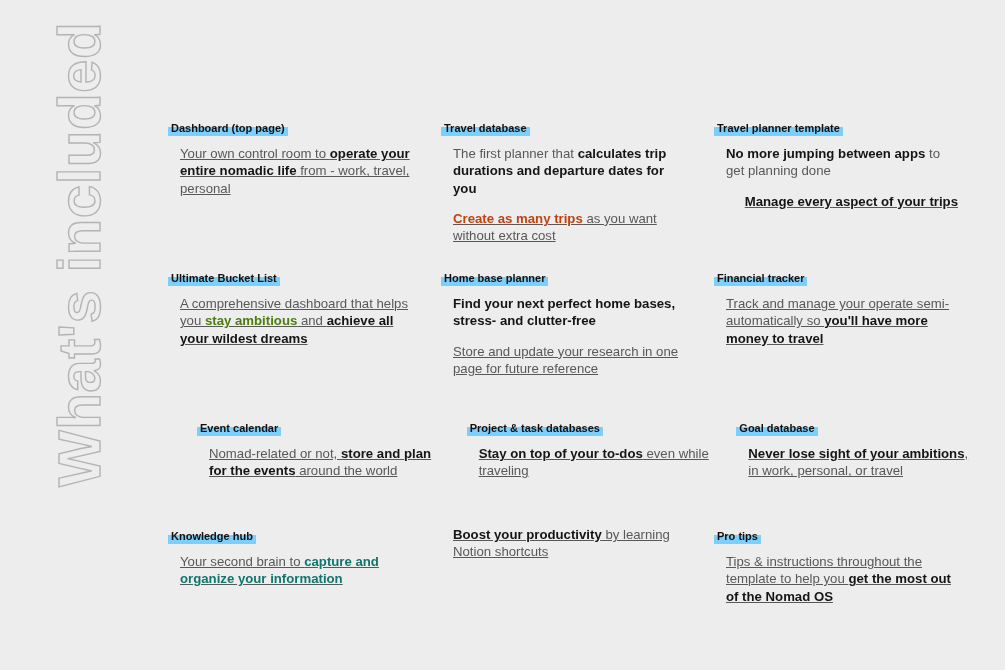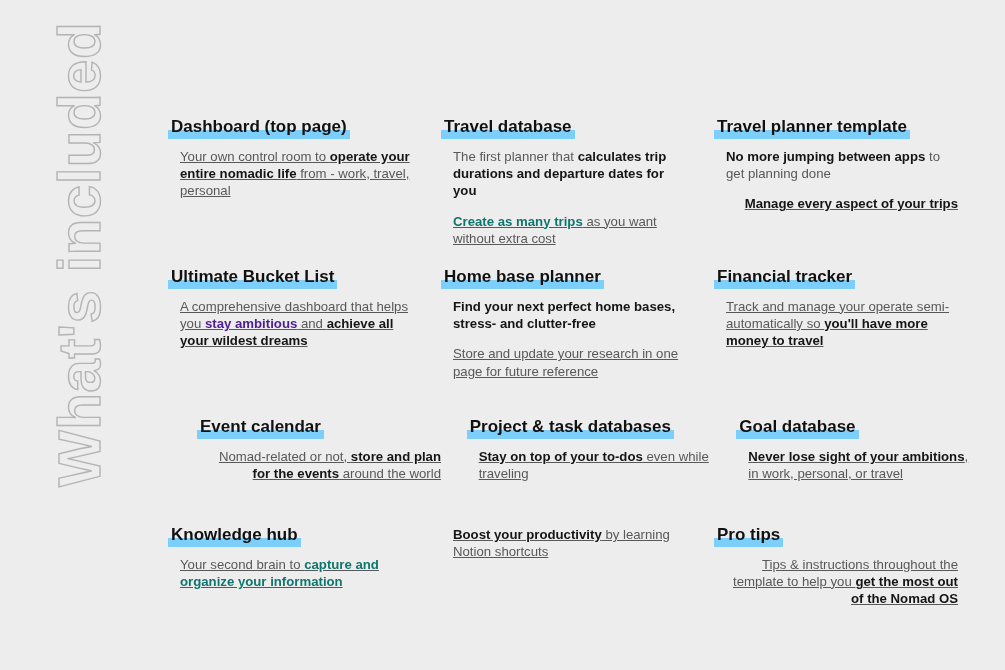--- a/index.html
+++ b/index.html
@@ -63,21 +63,21 @@
     width: 265px;
     margin-right: 0px;
     box-sizing: border-box;
   }
   .card.col-1 { margin-left: 8px; }
   .card.col-2 { margin-left: 8px; }
 
   .card-heading {
     position: relative;
     display: inline-block;
-    font-size: 17px;
+    font-size: 11px;
     font-weight: bold;
     color: #111111;
     line-height: 1.1;
     padding: 0 3px 2px 3px;
     margin-bottom: 9px;
     white-space: nowrap;
   }
   .card-heading .hl {
     position: absolute;
     left: 0;
@@ -115,54 +115,54 @@
   <div id="vertical-title" style="-webkit-text-stroke: 1.4px rgb(180, 180, 180);">What's included</div>
 </div>
 
 <div id="feature-grid">
     <div class="grid-row row-0">
       <div class="card col-0"><div class="card-heading"><span class="hl" style="background: rgb(125, 207, 251);"></span><span class="htext">Dashboard (top page)</span></div><div class="card-body">
           <p class="card-para" style="color: rgb(88, 88, 88);"><span>Your own control room to </span><b style="color: rgb(21, 21, 21);">operate your entire nomadic life</b><span> from - work, travel, personal</span></p>
         </div></div>
       <div class="card col-1"><div class="card-heading"><span class="hl" style="background: rgb(125, 207, 251);"></span><span class="htext">Travel database</span></div><div class="card-body">
           <p class="card-para" style="color: rgb(88, 88, 88);"><span>The first planner that </span><b style="color: rgb(21, 21, 21);">calculates trip durations and departure dates for you</b></p>
-          <p class="card-para" style="color: rgb(88, 88, 88);"><b style="color: #0f766e;">Create as many trips</b><span> as you want without extra cost</span></p>
+          <p class="card-para" style="color: rgb(88, 88, 88);"><b style="color: #c2410c;">Create as many trips</b><span> as you want without extra cost</span></p>
         </div></div>
       <div class="card col-2"><div class="card-heading"><span class="hl" style="background: rgb(125, 207, 251);"></span><span class="htext">Travel planner template</span></div><div class="card-body">
           <p class="card-para" style="color: rgb(88, 88, 88);"><b style="color: rgb(21, 21, 21);">No more jumping between apps</b><span> to get planning done</span></p>
           <p class="card-para" style="color: rgb(88, 88, 88); text-align: right;"><b style="color: rgb(21, 21, 21);">Manage every aspect of your trips</b></p>
         </div></div>
     </div>
     <div class="grid-row row-1">
       <div class="card col-0"><div class="card-heading"><span class="hl" style="background: rgb(125, 207, 251);"></span><span class="htext">Ultimate Bucket List</span></div><div class="card-body">
-          <p class="card-para" style="color: rgb(88, 88, 88);"><span>A comprehensive dashboard that helps you </span><b style="color: #4c1d95;">stay ambitious</b><span> and </span><b style="color: rgb(21, 21, 21);">achieve all your wildest dreams</b></p>
+          <p class="card-para" style="color: rgb(88, 88, 88);"><span>A comprehensive dashboard that helps you </span><b style="color: #4d7c0f;">stay ambitious</b><span> and </span><b style="color: rgb(21, 21, 21);">achieve all your wildest dreams</b></p>
         </div></div>
       <div class="card col-1"><div class="card-heading"><span class="hl" style="background: rgb(125, 207, 251);"></span><span class="htext">Home base planner</span></div><div class="card-body">
           <p class="card-para" style="color: rgb(88, 88, 88);"><b style="color: rgb(21, 21, 21);">Find your next perfect home bases, stress- and clutter-free</b></p>
           <p class="card-para" style="color: rgb(88, 88, 88);"><span>Store and update your research in one page for future reference</span></p>
         </div></div>
       <div class="card col-2"><div class="card-heading"><span class="hl" style="background: rgb(125, 207, 251);"></span><span class="htext">Financial tracker</span></div><div class="card-body">
           <p class="card-para" style="color: rgb(88, 88, 88);"><span>Track and manage your operate semi-automatically so </span><b style="color: rgb(21, 21, 21);">you'll have more money to travel</b></p>
         </div></div>
     </div>
     <div class="grid-row row-2">
       <div class="card col-0"><div class="card-heading"><span class="hl" style="background: rgb(125, 207, 251);"></span><span class="htext">Event calendar</span></div><div class="card-body">
-          <p class="card-para" style="color: rgb(88, 88, 88); text-align: right;"><span>Nomad-related or not, </span><b style="color: rgb(21, 21, 21);">store and plan for the events</b><span> around the world</span></p>
+          <p class="card-para" style="color: rgb(88, 88, 88);"><span>Nomad-related or not, </span><b style="color: rgb(21, 21, 21);">store and plan for the events</b><span> around the world</span></p>
         </div></div>
       <div class="card col-1"><div class="card-heading"><span class="hl" style="background: rgb(125, 207, 251);"></span><span class="htext">Project &amp; task databases</span></div><div class="card-body">
           <p class="card-para" style="color: rgb(88, 88, 88);"><b style="color: rgb(21, 21, 21);">Stay on top of your to-dos</b><span> even while traveling</span></p>
         </div></div>
       <div class="card col-2"><div class="card-heading"><span class="hl" style="background: rgb(125, 207, 251);"></span><span class="htext">Goal database</span></div><div class="card-body">
           <p class="card-para" style="color: rgb(88, 88, 88);"><b style="color: rgb(21, 21, 21);">Never lose sight of your ambitions</b><span>, in work, personal, or travel</span></p>
         </div></div>
     </div>
     <div class="grid-row row-3">
       <div class="card col-0"><div class="card-heading"><span class="hl" style="background: rgb(125, 207, 251);"></span><span class="htext">Knowledge hub</span></div><div class="card-body">
           <p class="card-para" style="color: rgb(88, 88, 88);"><span>Your second brain to </span><b style="color: #0f766e;">capture and organize your information</b></p>
         </div></div>
       <div class="card col-1"><div class="card-body">
           <p class="card-para" style="color: rgb(88, 88, 88);"><b style="color: rgb(21, 21, 21);">Boost your productivity</b><span> by learning Notion shortcuts</span></p>
         </div></div>
       <div class="card col-2"><div class="card-heading"><span class="hl" style="background: rgb(125, 207, 251);"></span><span class="htext">Pro tips</span></div><div class="card-body">
-          <p class="card-para" style="color: rgb(88, 88, 88); text-align: right;"><span>Tips &amp; instructions throughout the template to help you </span><b style="color: rgb(21, 21, 21);">get the most out of the Nomad OS</b></p>
+          <p class="card-para" style="color: rgb(88, 88, 88);"><span>Tips &amp; instructions throughout the template to help you </span><b style="color: rgb(21, 21, 21);">get the most out of the Nomad OS</b></p>
         </div></div>
     </div>
   </div>
 
 </body></html>

